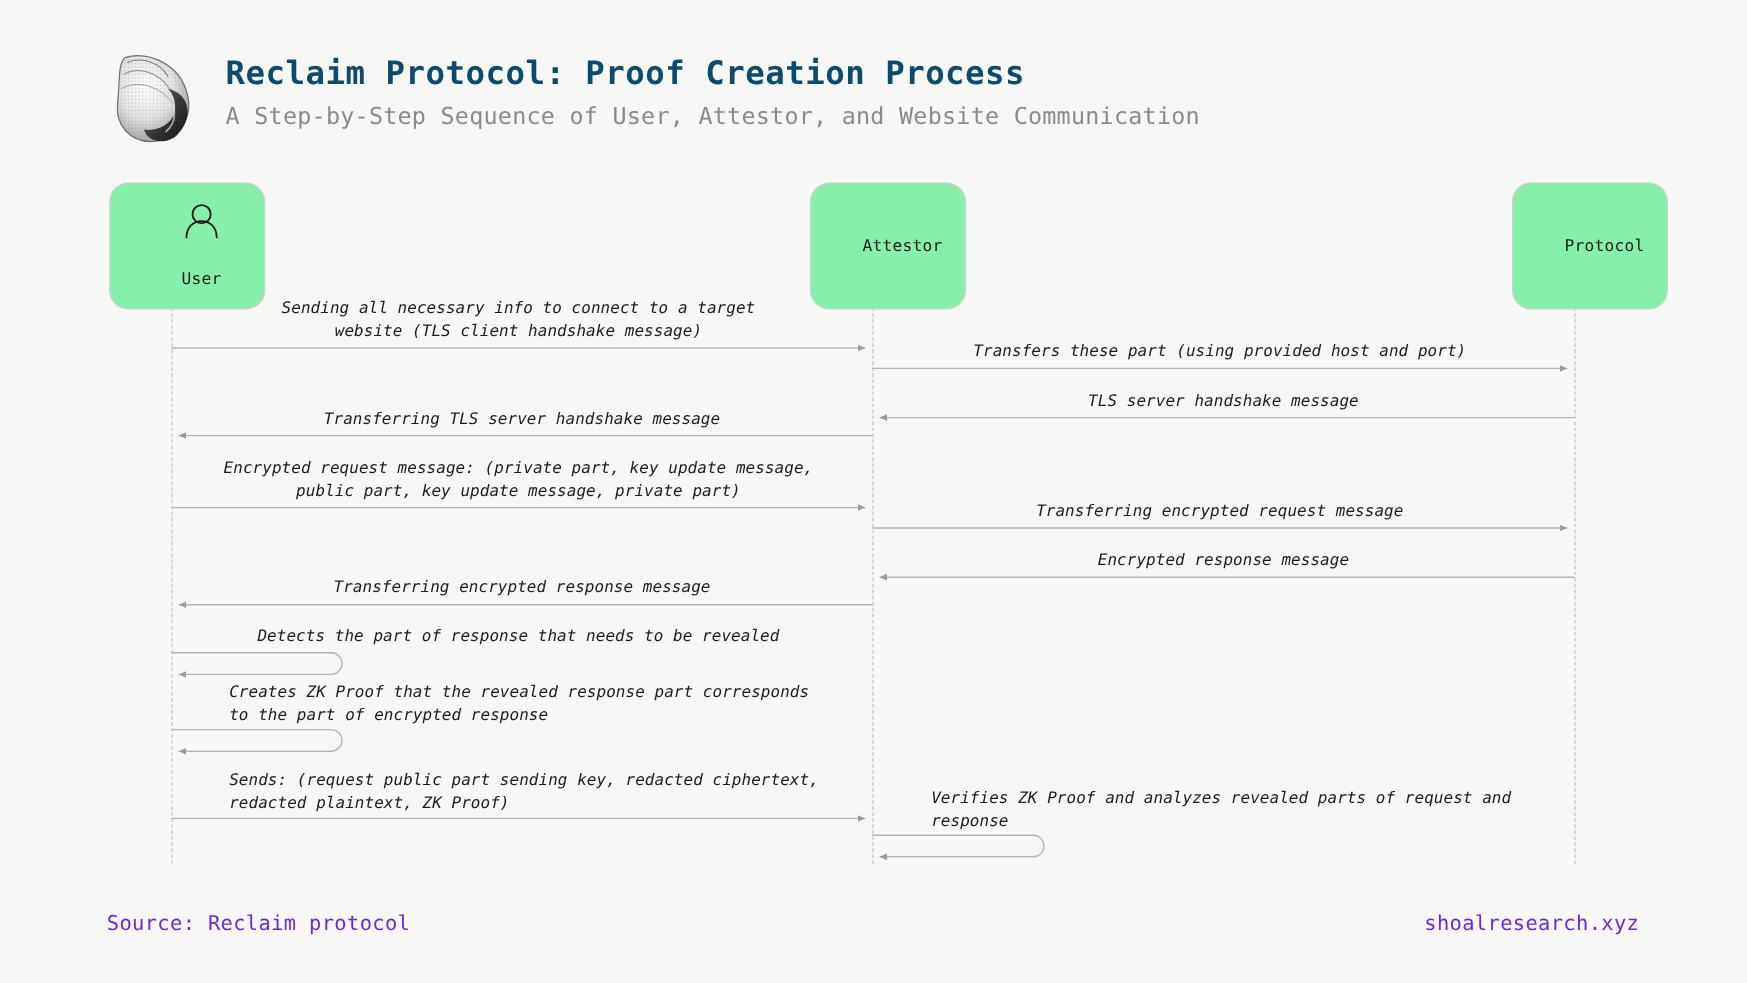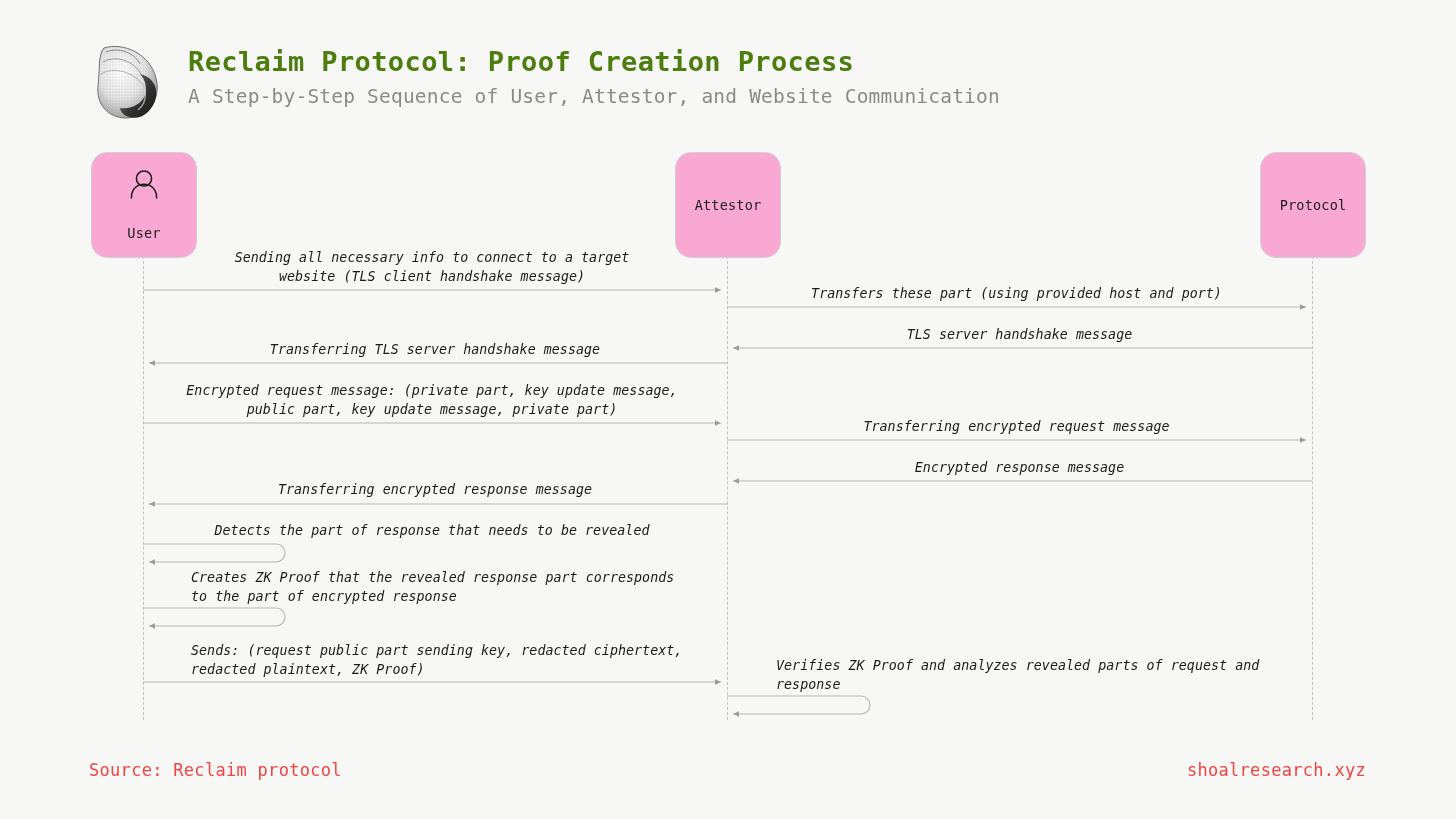--- a/index.html
+++ b/index.html
@@ -30,21 +30,21 @@
     flex: 0 0 auto;
   }
   .logo-wrap svg { display:block; }
   .header-text {
     margin-left: 16px;
     padding-top: 6px;
   }
   .title {
     font-size: 27px;
     font-weight: 700;
-    color: #4d7c0f;
+    color: #0c4a6e;
     letter-spacing: 0.4px;
     line-height: 1.15;
     white-space: pre;
   }
   .subtitle {
     margin-top: 9px;
     font-size: 19.5px;
     font-weight: 400;
     color: #8a8a8a;
     letter-spacing: 0.2px;
@@ -62,25 +62,26 @@
     pointer-events: none;
   }
   .diagram * { pointer-events: auto; }
 
   .actor-box {
     position: absolute;
     width: 104px;
     height: 104px;
     border: 1.2px solid #d0d0d0;
     border-radius: 16px;
-    background: #f9a8d4;
+    background: #86efac;
     display: flex;
     flex-direction: column;
     align-items: center;
     justify-content: center;
+    padding-left: 24px;
   }
   .actor-label {
     font-size: 13.5px;
     color: #1b1b1b;
     letter-spacing: 0.2px;
     white-space: pre;
   }
   .actor-icon { margin-bottom: 6px; display:block; }
 
   .lifeline {
@@ -99,21 +100,21 @@
     white-space: pre-line;
   }
   .msg-label.center { text-align: center; }
   .msg-label.left   { text-align: left; }
 
   
   .footer-left, .footer-right {
     position: absolute;
     top: 760px;
     font-size: 17px;
-    color: #ef4444;
+    color: #6d28d9;
     letter-spacing: 0.3px;
     white-space: pre;
   }
   .footer-left  { left: 89px; }
   .footer-right { right: 90px; }
 </style>
 </head>
 <body>
 
 <div class="header">

